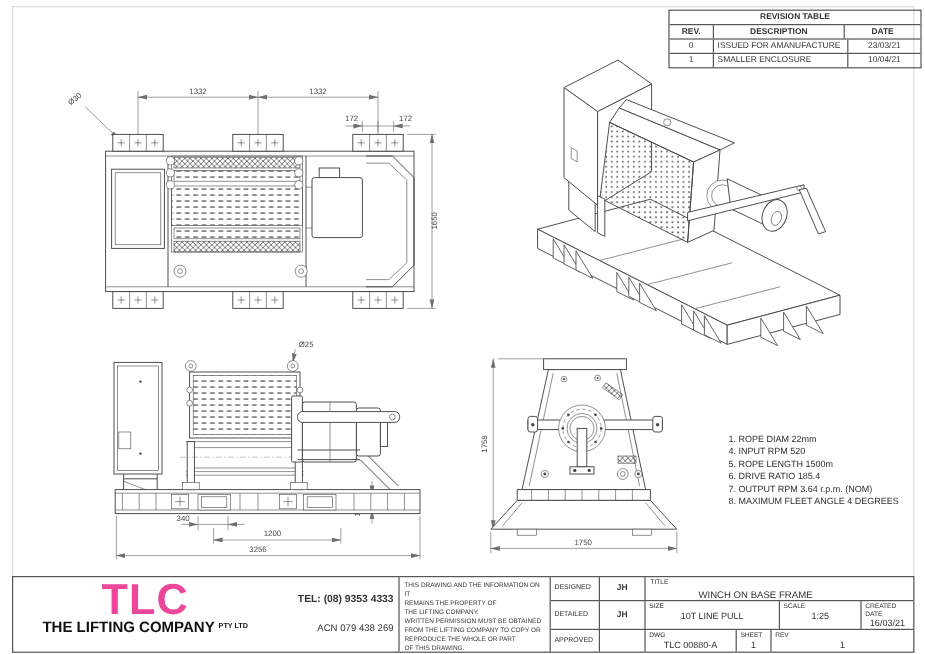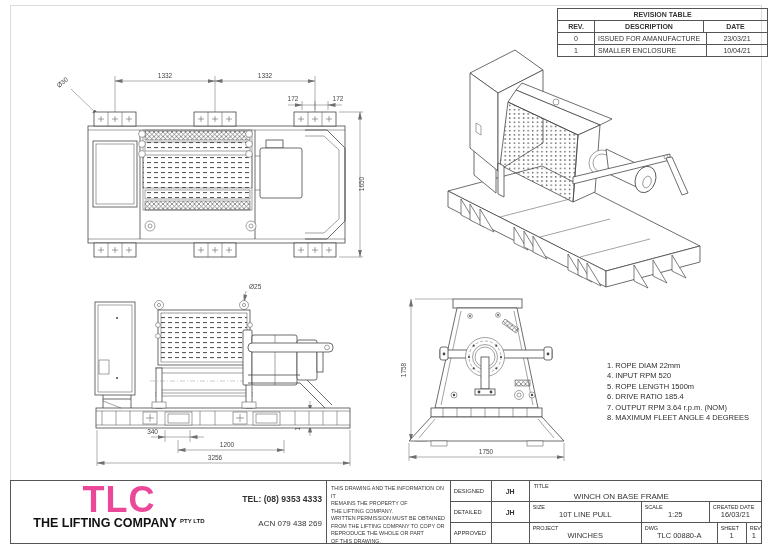--- a/index.html
+++ b/index.html
@@ -405,24 +405,20 @@
         <span class="vl">1:25</span>
       </div>
       <div class="tb-cell stack w61">
         <span class="lb">CREATED DATE</span>
         <span class="vl">16/03/21</span>
       </div>
     </div>
     <div class="row">
       <div class="tb-cell lblcell">APPROVED</div>
       <div class="tb-cell valcell"></div>
-      <div class="tb-cell stack w111">
-        <span class="lb">PROJECT</span>
-        <span class="vl">WINCHES</span>
-      </div>
       <div class="tb-cell stack w75">
         <span class="lb">DWG</span>
         <span class="vl">TLC 00880-A</span>
       </div>
       <div class="tb-cell stack w28">
         <span class="lb">SHEET</span>
         <span class="vl">1</span>
       </div>
       <div class="tb-cell stack w25">
         <span class="lb">REV</span>

